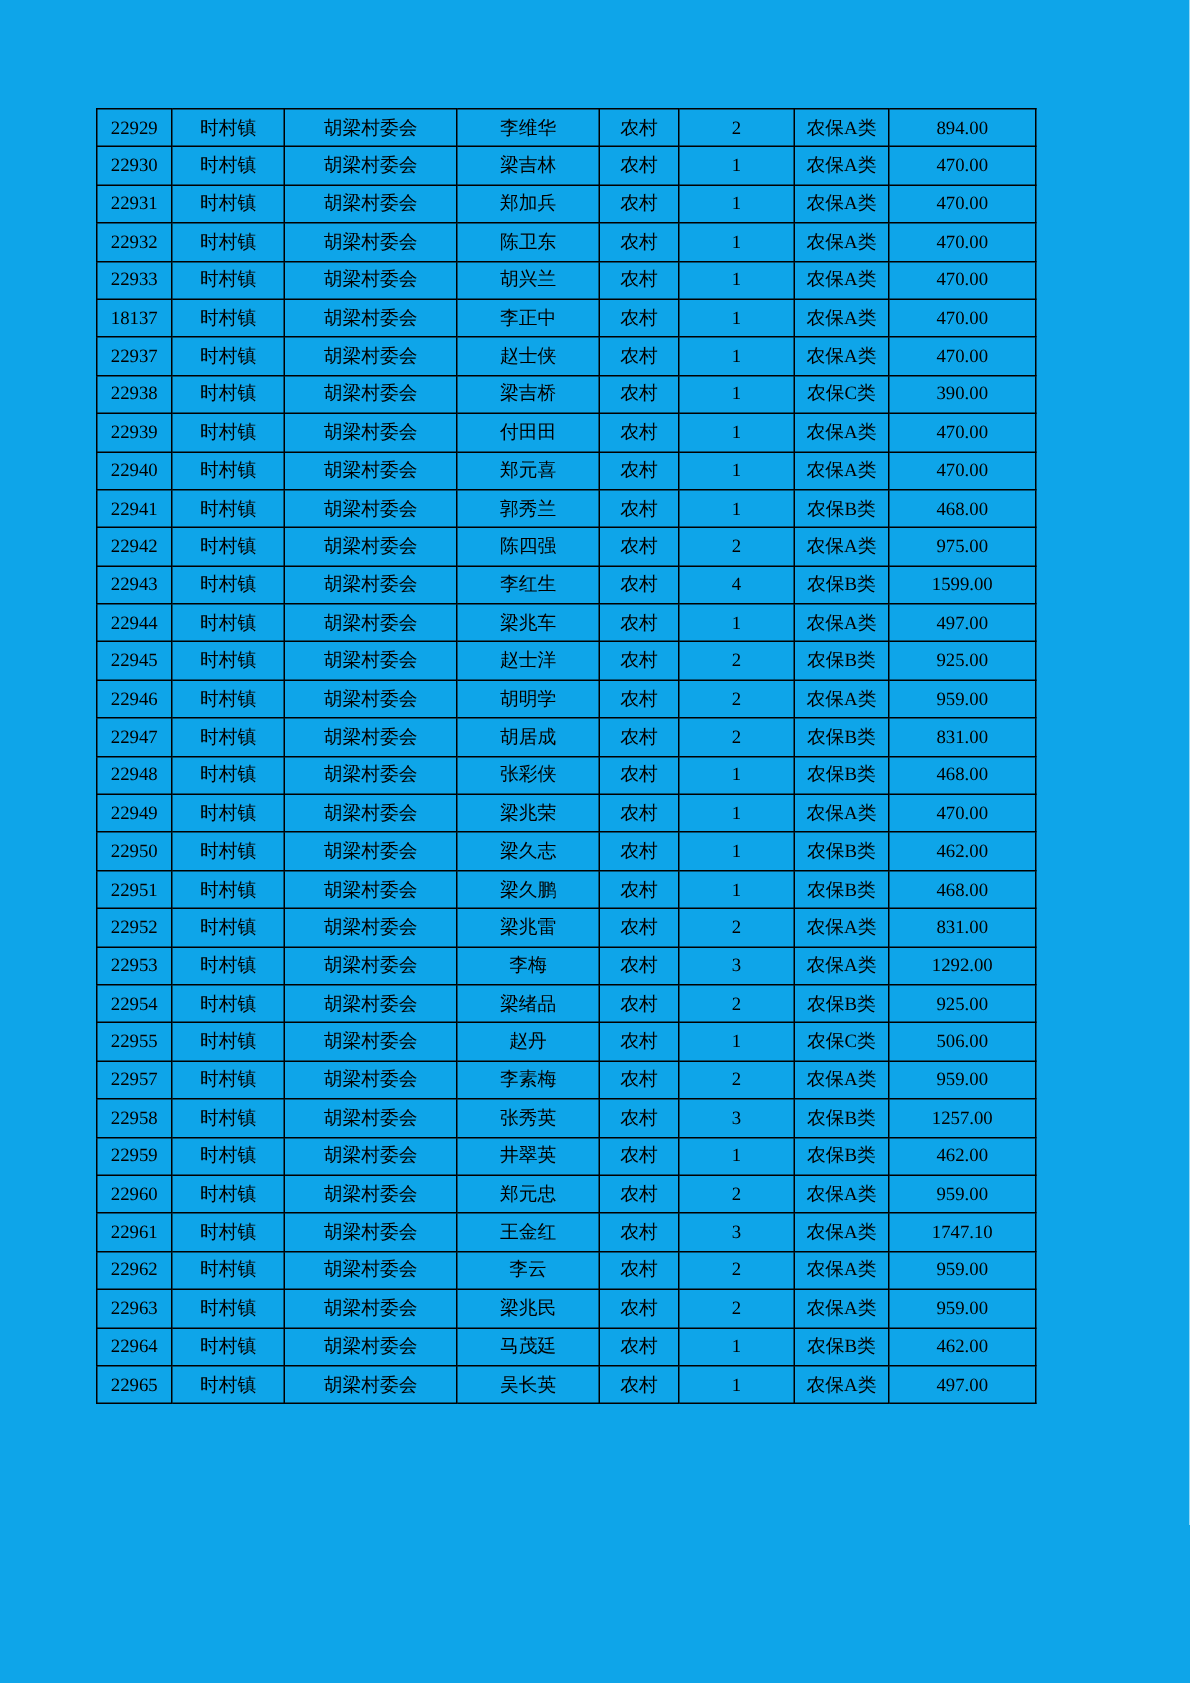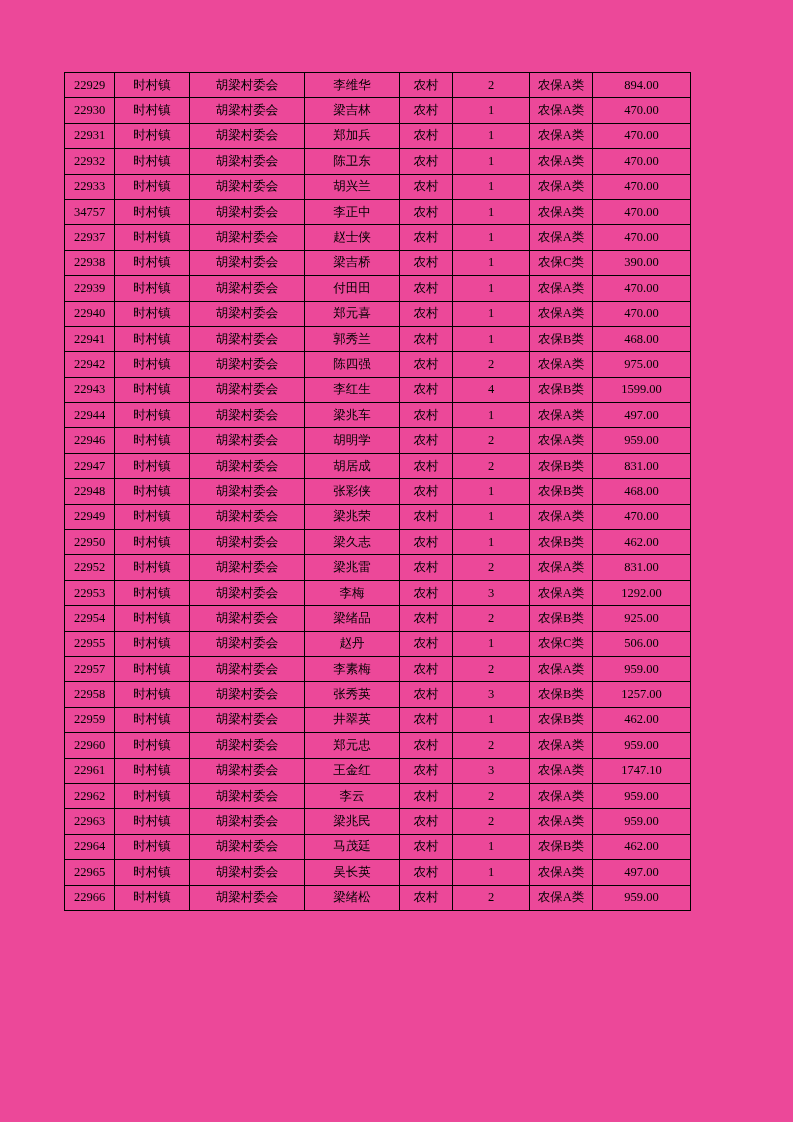--- a/index.html
+++ b/index.html
@@ -4,21 +4,21 @@
 <style>
   html, body {
     margin: 0;
     padding: 0;
     background: #ffffff;
   }
   .page {
     position: relative;
     width: 793px;
     height: 1122px;
-    background: #ec4899;
+    background: #0ea5e9;
     overflow: hidden;
     font-family: "Liberation Serif", "DejaVu Serif", serif;
   }
   table.data-grid {
     position: absolute;
     left: 64px;
     top: 72px;
     width: 626px;
     border-collapse: collapse;
     table-layout: fixed;
@@ -104,21 +104,21 @@
     <td>22933</td>
     <td>时村镇</td>
     <td>胡梁村委会</td>
     <td>胡兴兰</td>
     <td>农村</td>
     <td>1</td>
     <td>农保A类</td>
     <td>470.00</td>
   </tr>
         <tr>
-    <td>34757</td>
+    <td>18137</td>
     <td>时村镇</td>
     <td>胡梁村委会</td>
     <td>李正中</td>
     <td>农村</td>
     <td>1</td>
     <td>农保A类</td>
     <td>470.00</td>
   </tr>
         <tr>
     <td>22937</td>
@@ -194,20 +194,30 @@
     <td>22944</td>
     <td>时村镇</td>
     <td>胡梁村委会</td>
     <td>梁兆车</td>
     <td>农村</td>
     <td>1</td>
     <td>农保A类</td>
     <td>497.00</td>
   </tr>
         <tr>
+    <td>22945</td>
+    <td>时村镇</td>
+    <td>胡梁村委会</td>
+    <td>赵士洋</td>
+    <td>农村</td>
+    <td>2</td>
+    <td>农保B类</td>
+    <td>925.00</td>
+  </tr>
+        <tr>
     <td>22946</td>
     <td>时村镇</td>
     <td>胡梁村委会</td>
     <td>胡明学</td>
     <td>农村</td>
     <td>2</td>
     <td>农保A类</td>
     <td>959.00</td>
   </tr>
         <tr>
@@ -242,20 +252,30 @@
   </tr>
         <tr>
     <td>22950</td>
     <td>时村镇</td>
     <td>胡梁村委会</td>
     <td>梁久志</td>
     <td>农村</td>
     <td>1</td>
     <td>农保B类</td>
     <td>462.00</td>
+  </tr>
+        <tr>
+    <td>22951</td>
+    <td>时村镇</td>
+    <td>胡梁村委会</td>
+    <td>梁久鹏</td>
+    <td>农村</td>
+    <td>1</td>
+    <td>农保B类</td>
+    <td>468.00</td>
   </tr>
         <tr>
     <td>22952</td>
     <td>时村镇</td>
     <td>胡梁村委会</td>
     <td>梁兆雷</td>
     <td>农村</td>
     <td>2</td>
     <td>农保A类</td>
     <td>831.00</td>
@@ -372,26 +392,16 @@
   </tr>
         <tr>
     <td>22965</td>
     <td>时村镇</td>
     <td>胡梁村委会</td>
     <td>吴长英</td>
     <td>农村</td>
     <td>1</td>
     <td>农保A类</td>
     <td>497.00</td>
-  </tr>
-        <tr>
-    <td>22966</td>
-    <td>时村镇</td>
-    <td>胡梁村委会</td>
-    <td>梁绪松</td>
-    <td>农村</td>
-    <td>2</td>
-    <td>农保A类</td>
-    <td>959.00</td>
   </tr>
       </tbody>
   </table>
 </div>
 
 </body></html>

